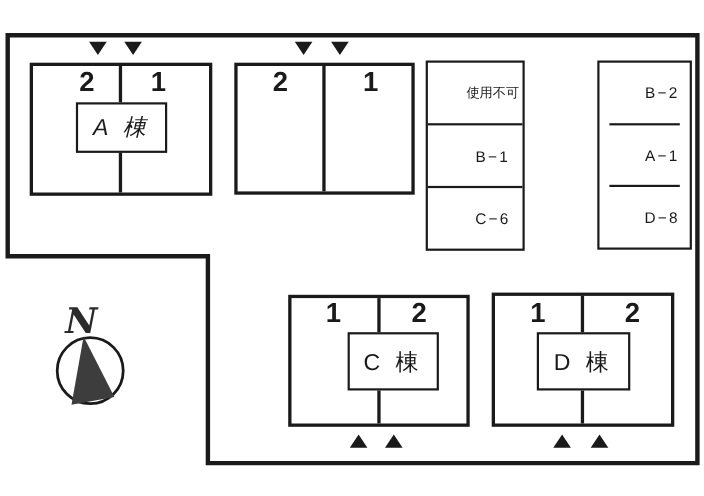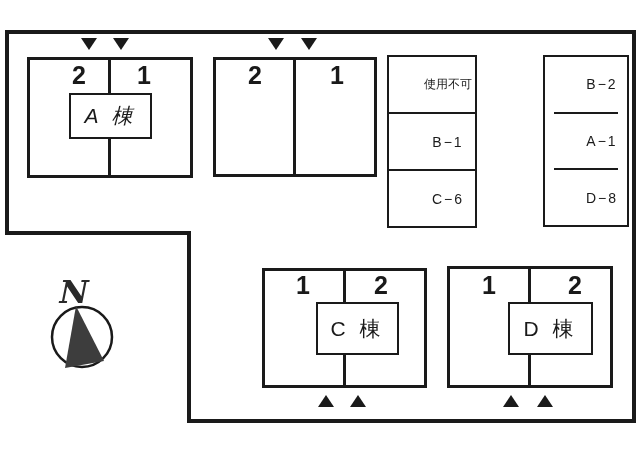--- a/index.html
+++ b/index.html
@@ -71,21 +71,21 @@
   <div class="stall-num" style="left:283px;top:271px;">1</div>
   <div class="stall-num" style="left:361px;top:271px;">2</div>
   <div class="label-box" style="left:302px;top:302px;width:83px;height:53px;margin-left:14px;">C 棟</div>
   <div class="tri tri-up" style="left:318px;top:395px;"></div>
   <div class="tri tri-up" style="left:350px;top:395px;"></div>
 
   <div class="bldg-box" style="left:447px;top:266px;width:166px;height:122px;"></div>
   <div class="divider" style="left:528px;top:269px;height:116px;"></div>
   <div class="stall-num" style="left:469px;top:271px;">1</div>
   <div class="stall-num" style="left:555px;top:271px;">2</div>
-  <div class="label-box" style="left:508px;top:302px;width:85px;height:53px;">D 棟</div>
+  <div class="label-box" style="left:488px;top:302px;width:85px;height:53px;">D 棟</div>
   <div class="tri tri-up" style="left:503px;top:395px;"></div>
   <div class="tri tri-up" style="left:537px;top:395px;"></div>
 
   <div class="pcol" style="left:387px;top:55px;width:90px;height:173px;">
     <div class="pcell small">使用不可</div>
     <div class="pcell">B−1</div>
     <div class="pcell">C−6</div>
   </div>
 
   <div class="pcol" style="left:543px;top:55px;width:86px;height:172px;align-items:center;">

